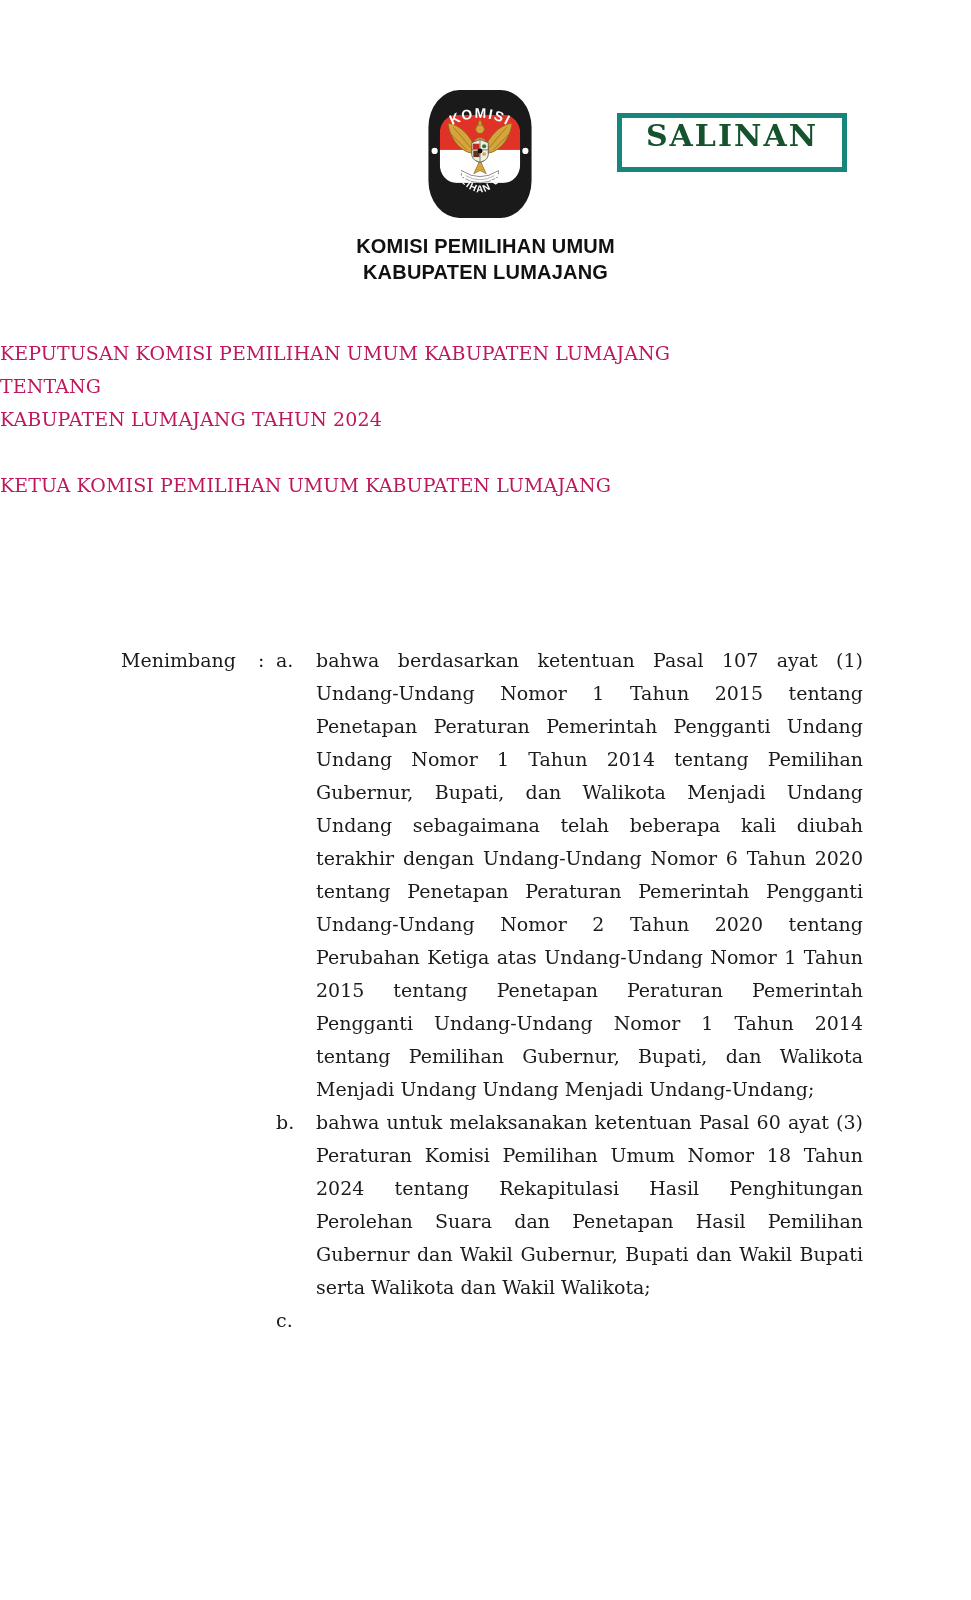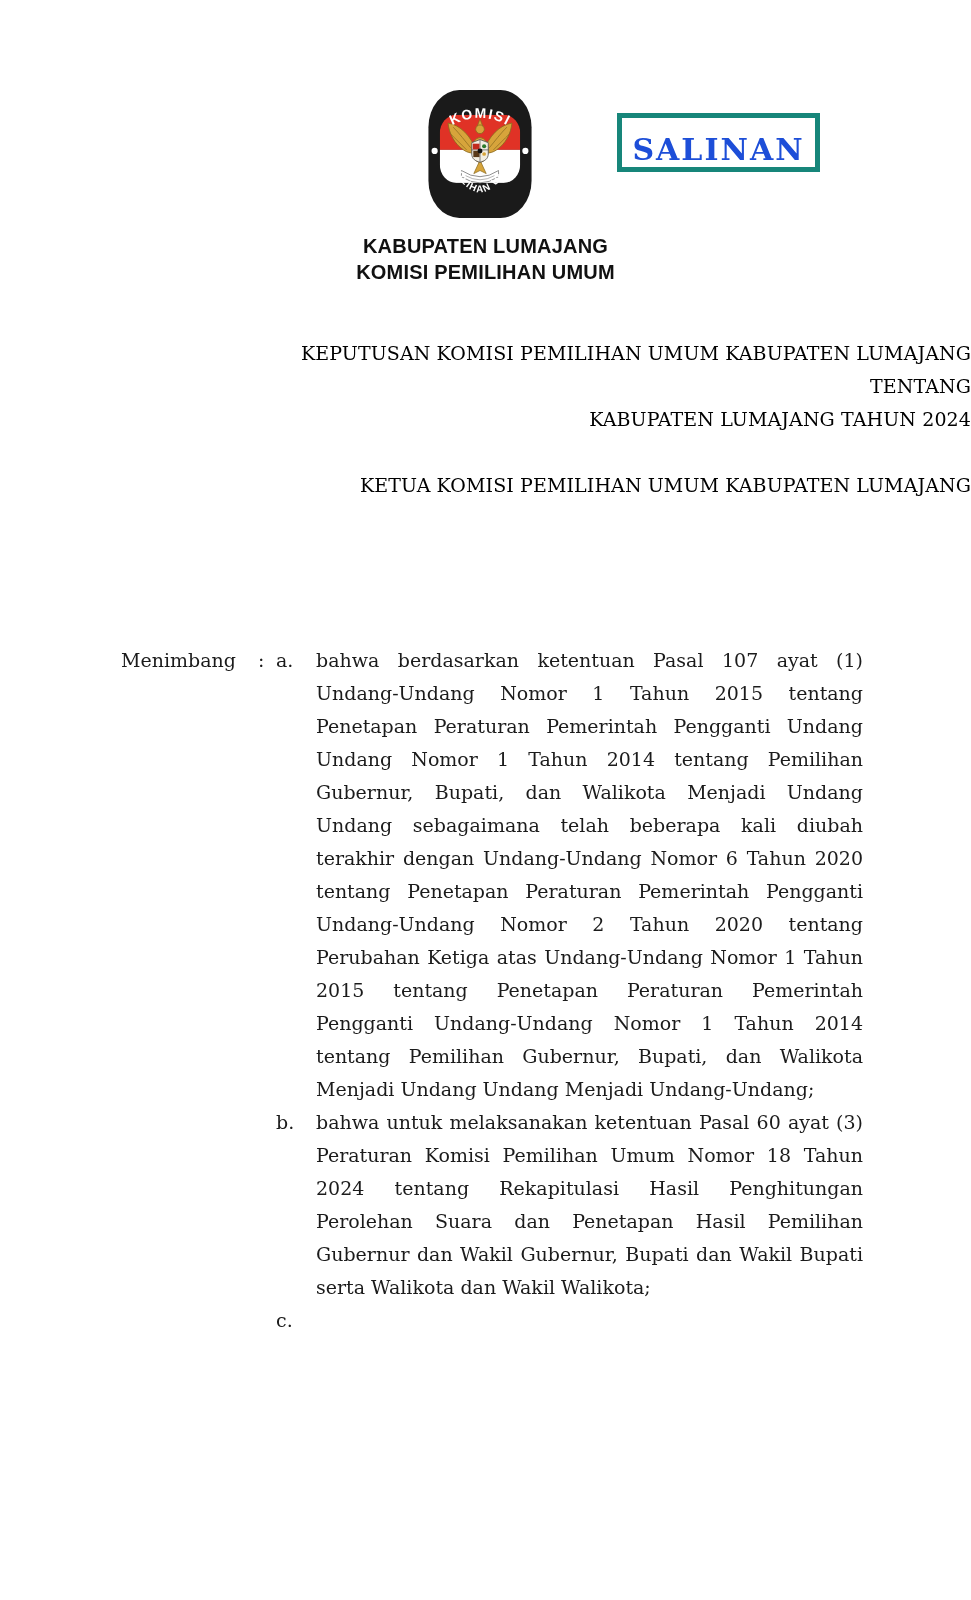--- a/index.html
+++ b/index.html
@@ -17,33 +17,33 @@
     position: absolute;
     left: 426px;
     top: 88px;
     width: 108px;
     height: 132px;
   }
   .salinan-stamp {
     position: absolute;
     left: 617px;
     top: 113px;
-    width: 203px;
+    width: 230px;
     height: 59px;
     box-sizing: border-box;
     border: 5px solid #17867A;
     background: #ffffff;
     display: flex;
-    align-items: flex-end;
+    align-items: flex-start;
     justify-content: center;
     font-family: "DejaVu Serif", serif;
     font-weight: 700;
     font-size: 30px;
     letter-spacing: 2px;
-    color: #1d4ed8;
+    color: #14532d;
   }
   .org-header {
     position: absolute;
     left: 0;
     top: 233px;
     width: 971px;
     text-align: center;
     font-family: "Liberation Sans", sans-serif;
     font-weight: 700;
     font-size: 20px;
@@ -51,25 +51,25 @@
     color: #111111;
     letter-spacing: 0.2px;
   }
 
   
   .title-block {
     position: absolute;
     left: 0;
     top: 337px;
     width: 971px;
-    text-align: right;
+    text-align: left;
     font-family: "DejaVu Serif", serif;
     font-size: 19px;
     line-height: 33px;
-    color: #000000;
+    color: #be185d;
     letter-spacing: 0.1px;
   }
   .t-line { white-space: nowrap; }
   .t-spacer { height: 33px; }
 
   
   .menimbang {
     position: absolute;
     left: 113px;
     top: 644px;
@@ -146,22 +146,22 @@
     <text font-family="Liberation Sans, sans-serif" font-weight="700" font-size="9.5" fill="#ffffff" letter-spacing="1.2" text-anchor="middle">
       <textPath href="#arcBottom" startOffset="50%">PEMILIHAN UMUM</textPath>
     </text>
   </svg>
 
   <div class="salinan-stamp">
     <span>SALINAN</span>
   </div>
 
   <div class="org-header">
+    <div>KOMISI PEMILIHAN UMUM</div>
     <div>KABUPATEN LUMAJANG</div>
-    <div>KOMISI PEMILIHAN UMUM</div>
   </div>
 
   <div class="title-block">
     <div class="t-line">KEPUTUSAN KOMISI PEMILIHAN UMUM KABUPATEN LUMAJANG</div>
     <div class="t-line">TENTANG</div>
     <div class="t-line">KABUPATEN LUMAJANG TAHUN 2024</div>
     <div class="t-spacer"></div>
     <div class="t-line">KETUA KOMISI PEMILIHAN UMUM KABUPATEN LUMAJANG</div>
   </div>
 

